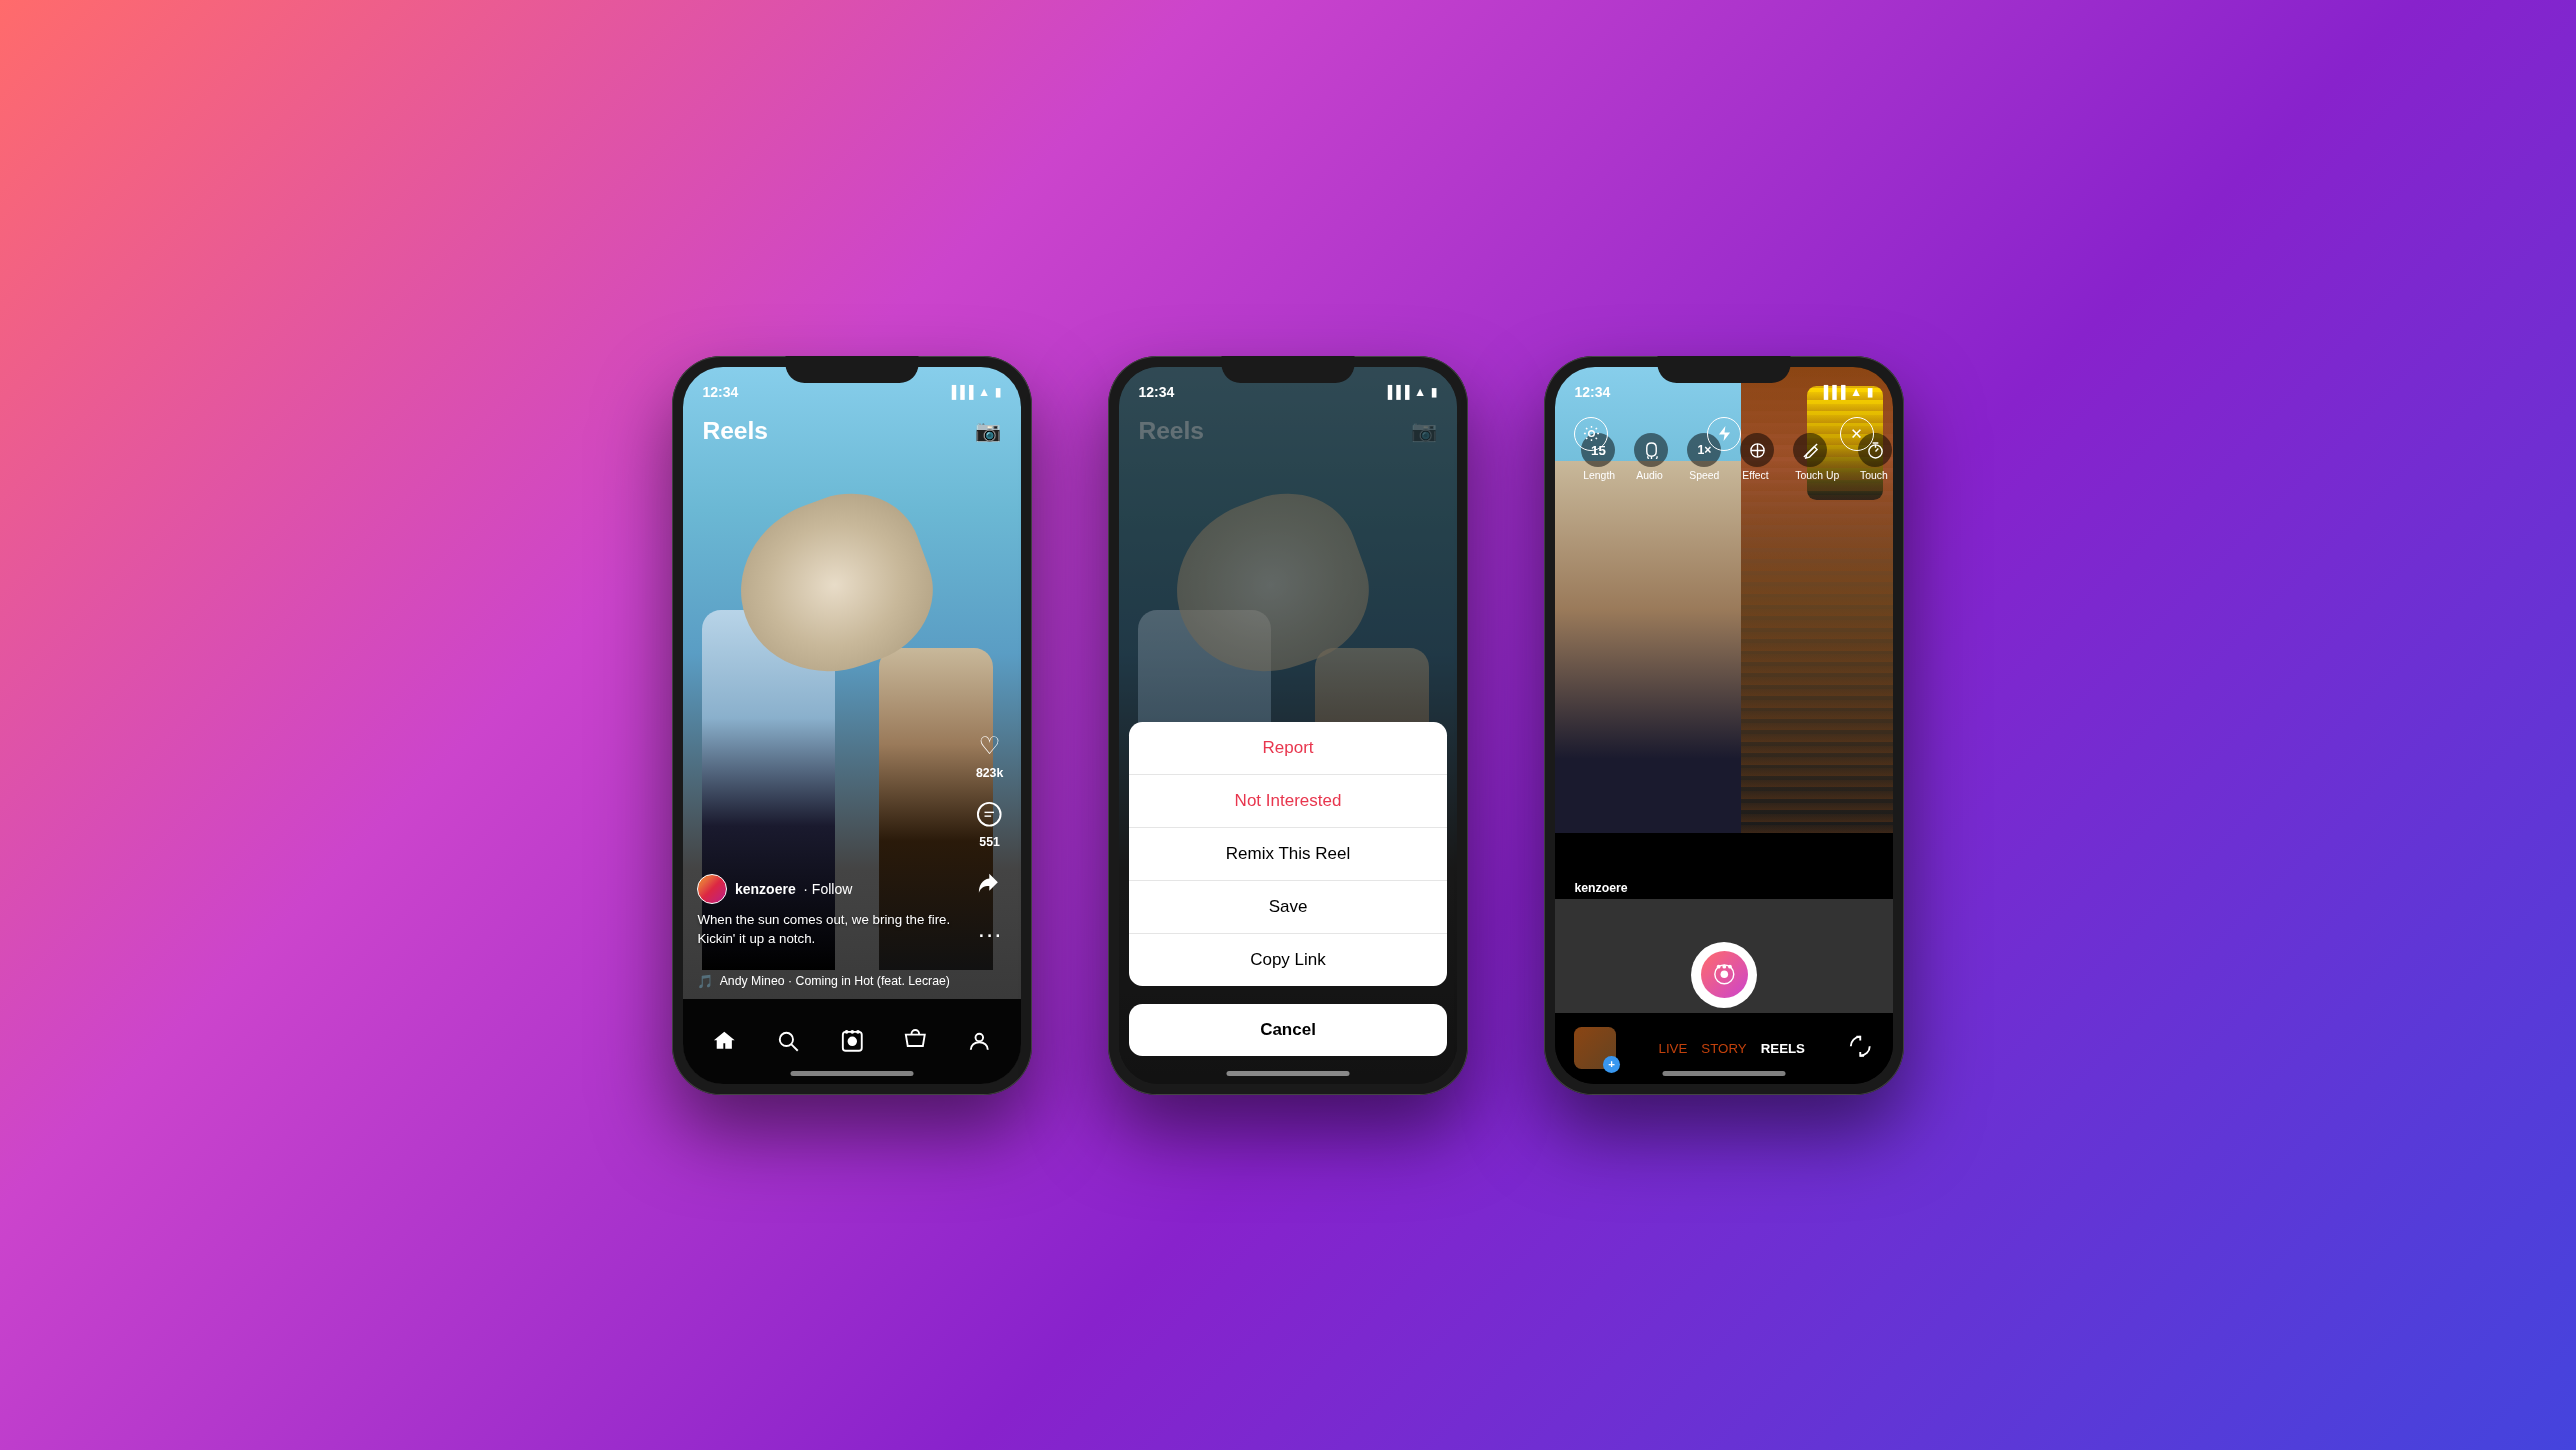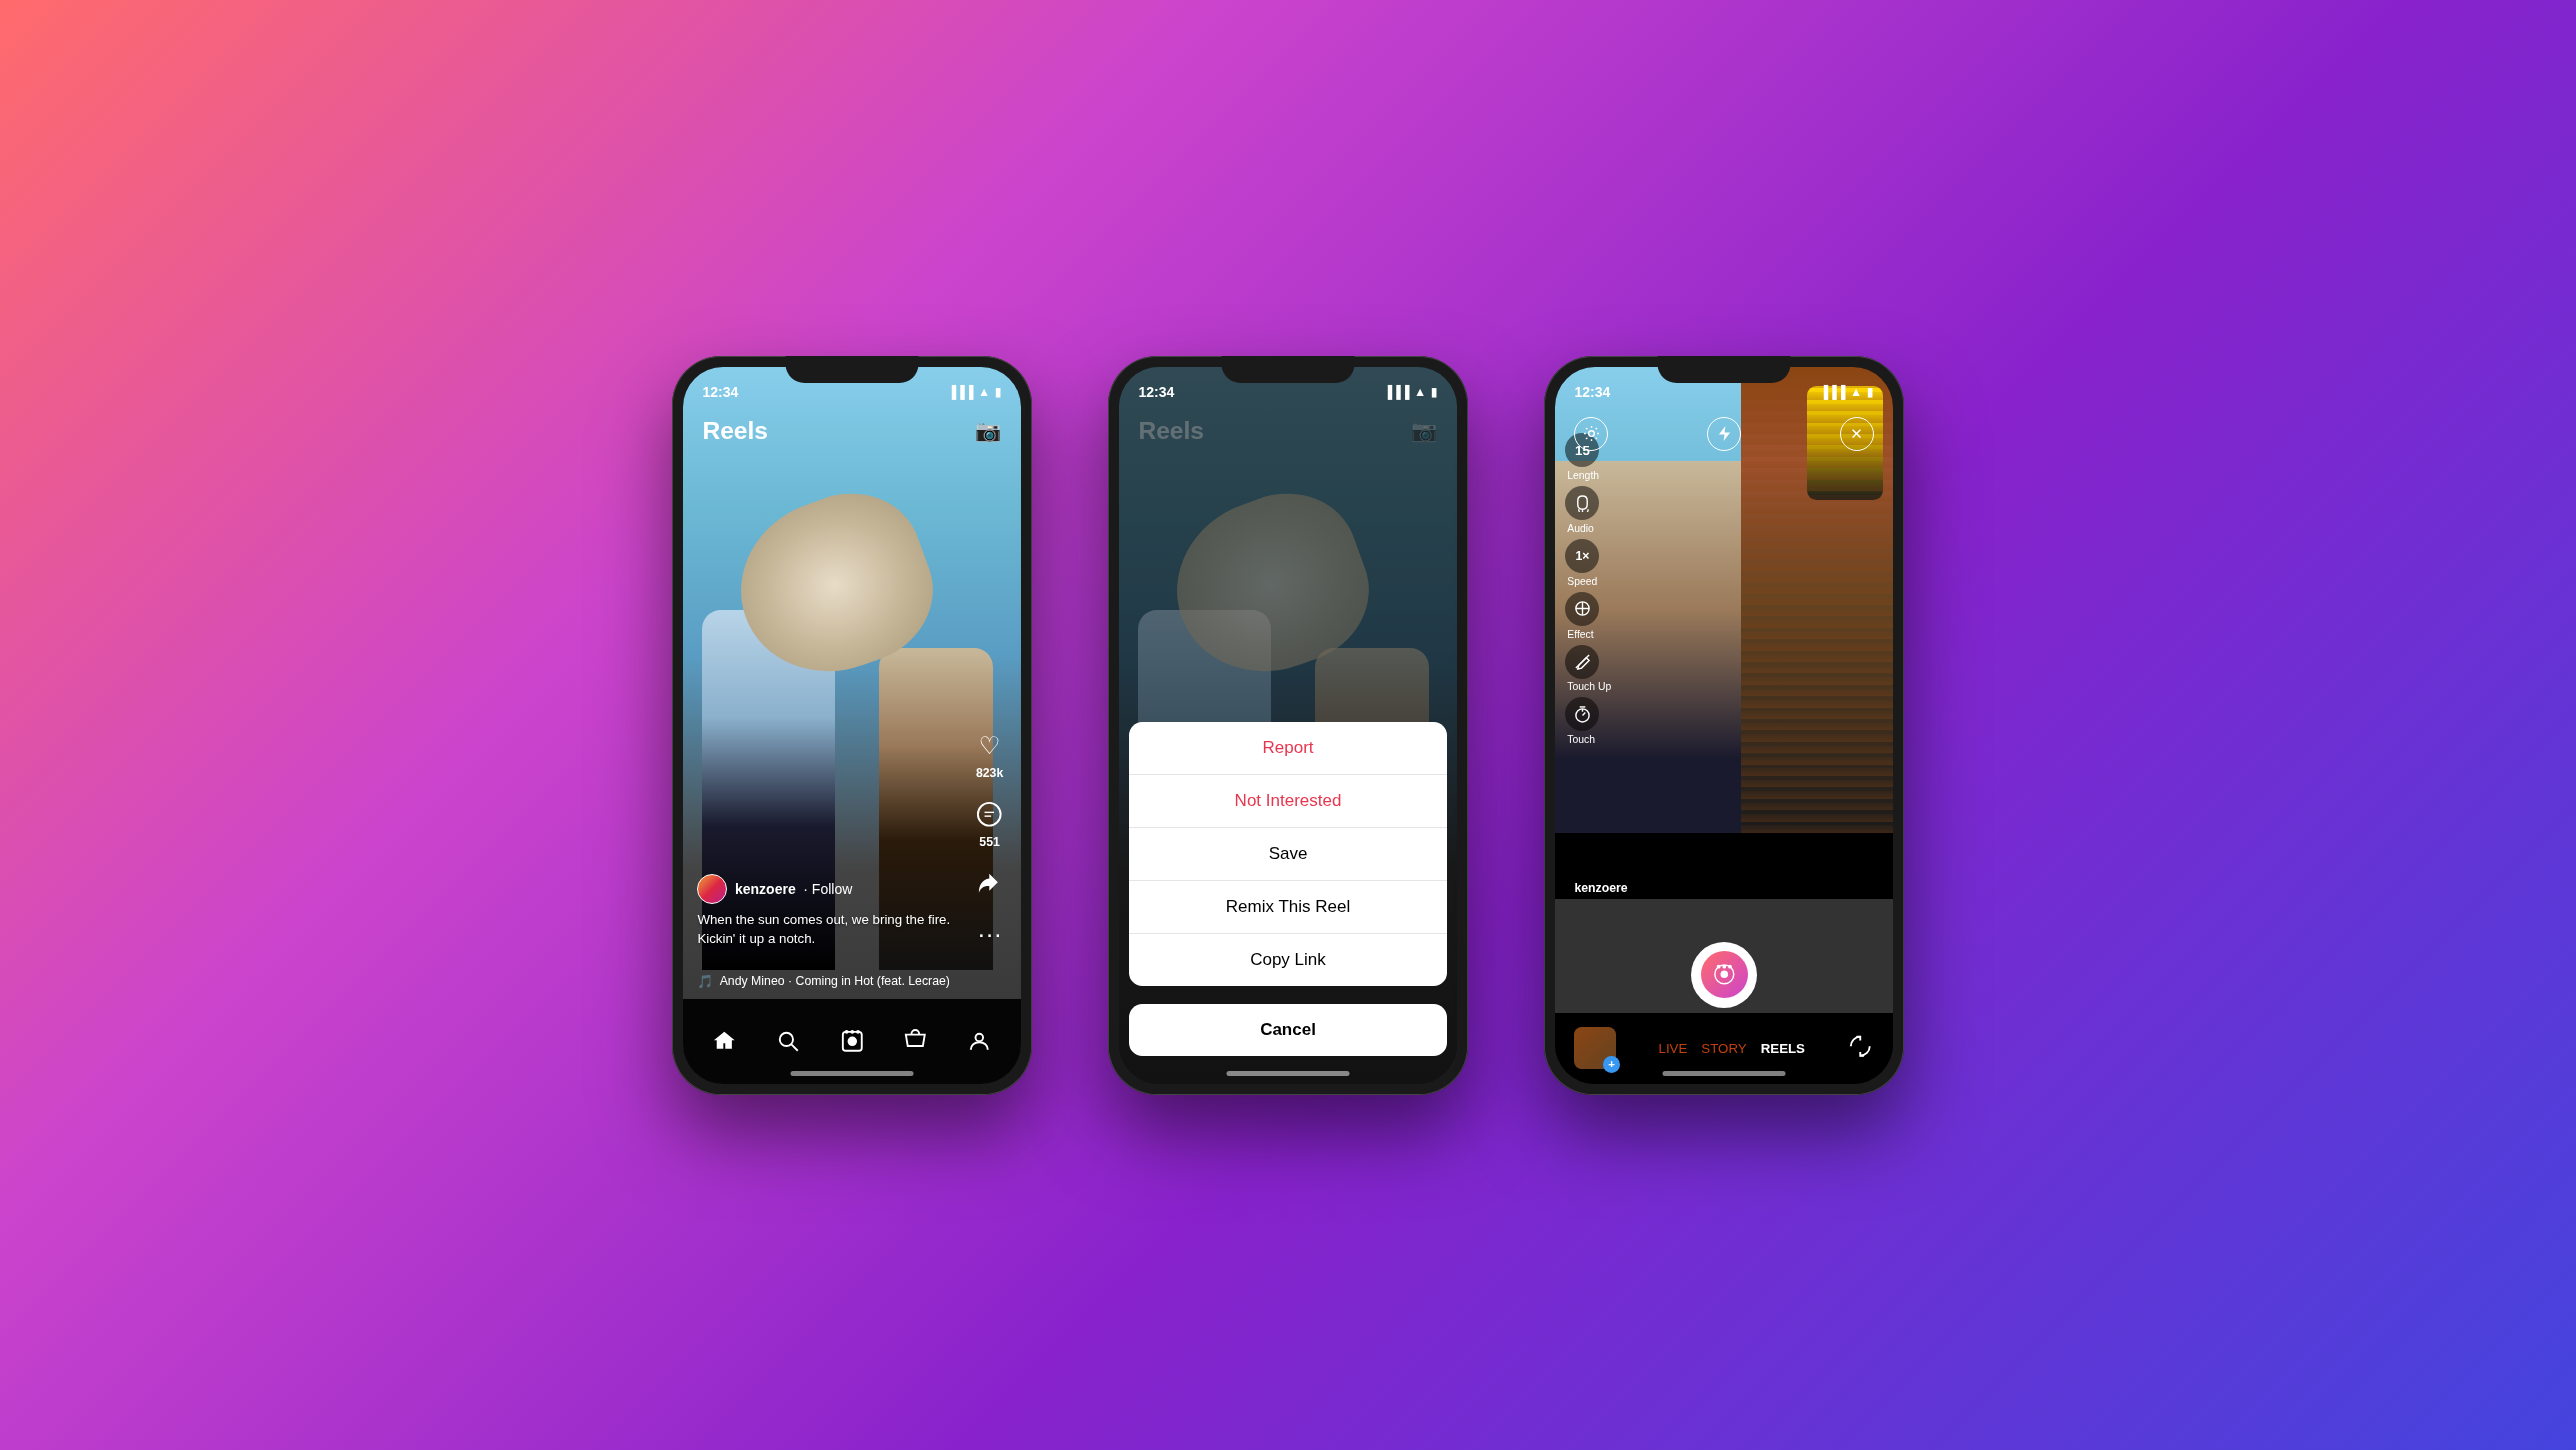--- a/index.html
+++ b/index.html
@@ -358,24 +358,23 @@
       width: 76px;
       height: 114px;
       background: linear-gradient(180deg, #ffd700 0%, #c8a000 50%, #1a1a1a 100%);
       border-radius: 9.5px;
     }
 
     
     .camera-controls-left {
       position: absolute;
       top: 52px;
-      left: 10px;
-      display: flex;
-      flex-direction: column;
-      gap: 5px;
+      left: 26px;
+      display: flex;
+      gap: 19px;
       z-index: 20;
     }
 
     .cam-ctrl {
       display: flex;
       flex-direction: column;
       align-items: flex-start;
       gap: 2.8px;
     }
 
@@ -643,22 +642,22 @@
 
     <div class="feed-header" style="opacity:0.5;">
       <span class="feed-title">Reels</span>
       <span class="camera-btn">📷</span>
     </div>
 
     <div class="action-sheet">
       <div class="action-sheet-menu">
         <div class="sheet-item red">Report</div>
         <div class="sheet-item red">Not Interested</div>
+        <div class="sheet-item">Remix This Reel</div>
         <div class="sheet-item">Save</div>
-        <div class="sheet-item">Remix This Reel</div>
         <div class="sheet-item">Copy Link</div>
       </div>
       <div class="sheet-item cancel">Cancel</div>
     </div>
 
     <div class="home-indicator"></div>
   </div>
 </div>
 
 <div class="phone">

